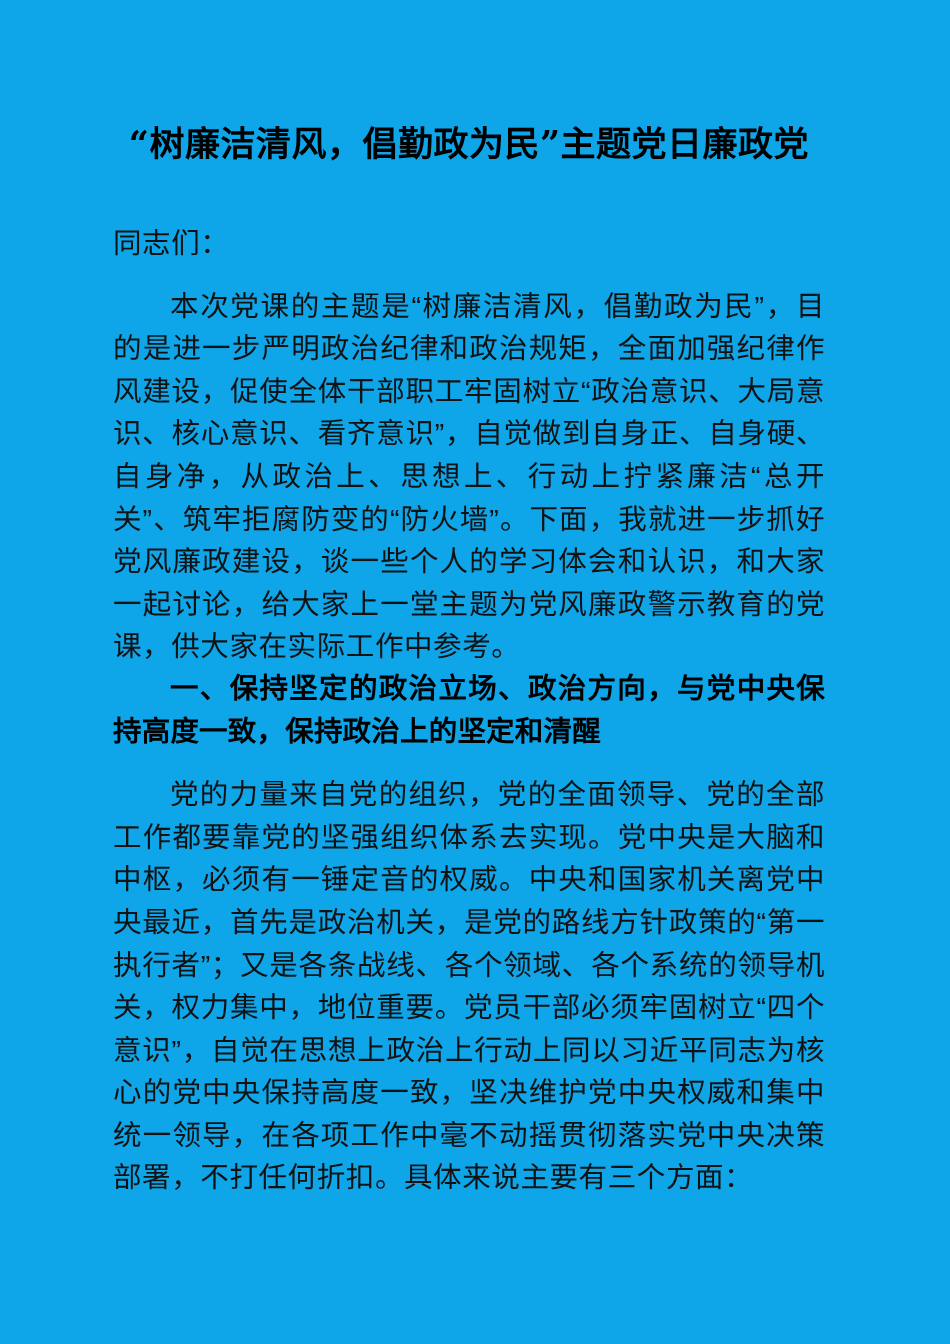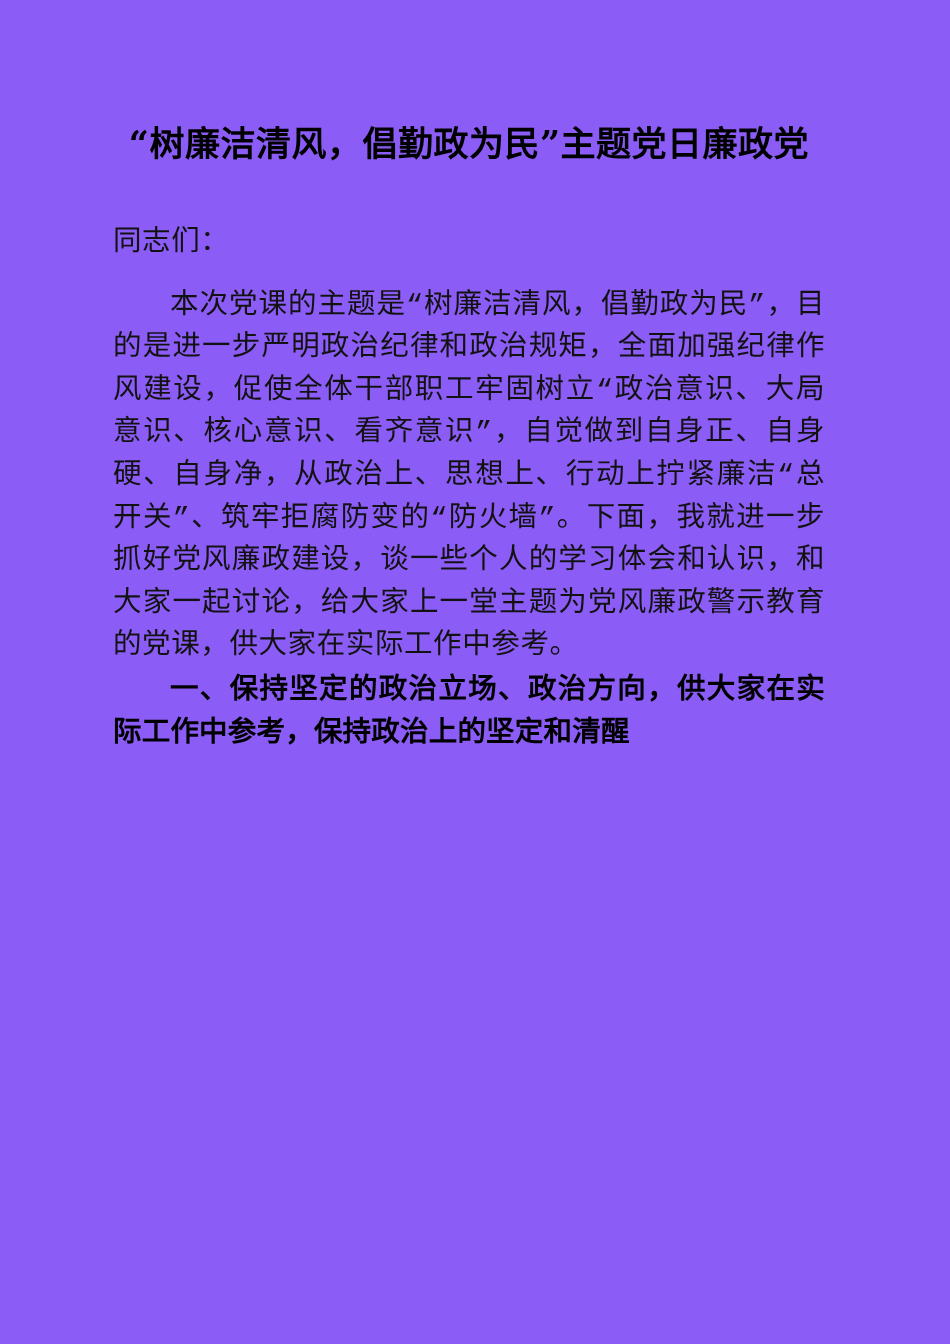--- a/index.html
+++ b/index.html
@@ -7,21 +7,21 @@
     margin: 0;
     padding: 0;
     background: #ffffff;
   }
 
   .page {
     position: relative;
     width: 950px;
     height: 1344px;
     margin: 0 auto;
-    background: #8b5cf6;
+    background: #0ea5e9;
     overflow: hidden;
     box-sizing: border-box;
   }
 
   .content {
     position: absolute;
     left: 113px;
     top: 118px;
     width: 712px;
   }
@@ -34,21 +34,21 @@
     line-height: 52px;
     text-align: center;
     color: #000000;
     letter-spacing: 0.5px;
     margin: 0 0 52px 0;
     padding: 0 4px;
   }
 
   
   .para {
-    font-family: Liberation Mono, monospace;
+    font-family: Liberation Sans, sans-serif;
     font-size: 28.5px;
     line-height: 42.6px;
     color: #121212;
     text-align: justify;
     text-align-last: left;
     text-justify: inter-character;
     margin: 0;
     letter-spacing: 0.6px;
   }
 
@@ -79,17 +79,18 @@
   <div class="content">
 
     <h1 class="doc-title">
       <span>“树廉洁清风，倡勤政为民”主题党日廉政党</span>
     </h1>
 
     <p class="para">同志们：</p>
 
     <p class="para indent">本次党课的主题是“树廉洁清风，倡勤政为民”，目的是进一步严明政治纪律和政治规矩，全面加强纪律作风建设，促使全体干部职工牢固树立“政治意识、大局意识、核心意识、看齐意识”，自觉做到自身正、自身硬、自身净，从政治上、思想上、行动上拧紧廉洁“总开关”、筑牢拒腐防变的“防火墙”。下面，我就进一步抓好党风廉政建设，谈一些个人的学习体会和认识，和大家一起讨论，给大家上一堂主题为党风廉政警示教育的党课，供大家在实际工作中参考。</p>
 
-    <p class="section-heading">一、保持坚定的政治立场、政治方向，供大家在实际工作中参考，保持政治上的坚定和清醒</p>
+    <p class="section-heading">一、保持坚定的政治立场、政治方向，与党中央保持高度一致，保持政治上的坚定和清醒</p>
 
+    <p class="para indent">党的力量来自党的组织，党的全面领导、党的全部工作都要靠党的坚强组织体系去实现。党中央是大脑和中枢，必须有一锤定音的权威。中央和国家机关离党中央最近，首先是政治机关，是党的路线方针政策的“第一执行者”；又是各条战线、各个领域、各个系统的领导机关，权力集中，地位重要。党员干部必须牢固树立“四个意识”，自觉在思想上政治上行动上同以习近平同志为核心的党中央保持高度一致，坚决维护党中央权威和集中统一领导，在各项工作中毫不动摇贯彻落实党中央决策部署，不打任何折扣。具体来说主要有三个方面：</p>
 
   </div>
 </div>
 
 </body></html>

